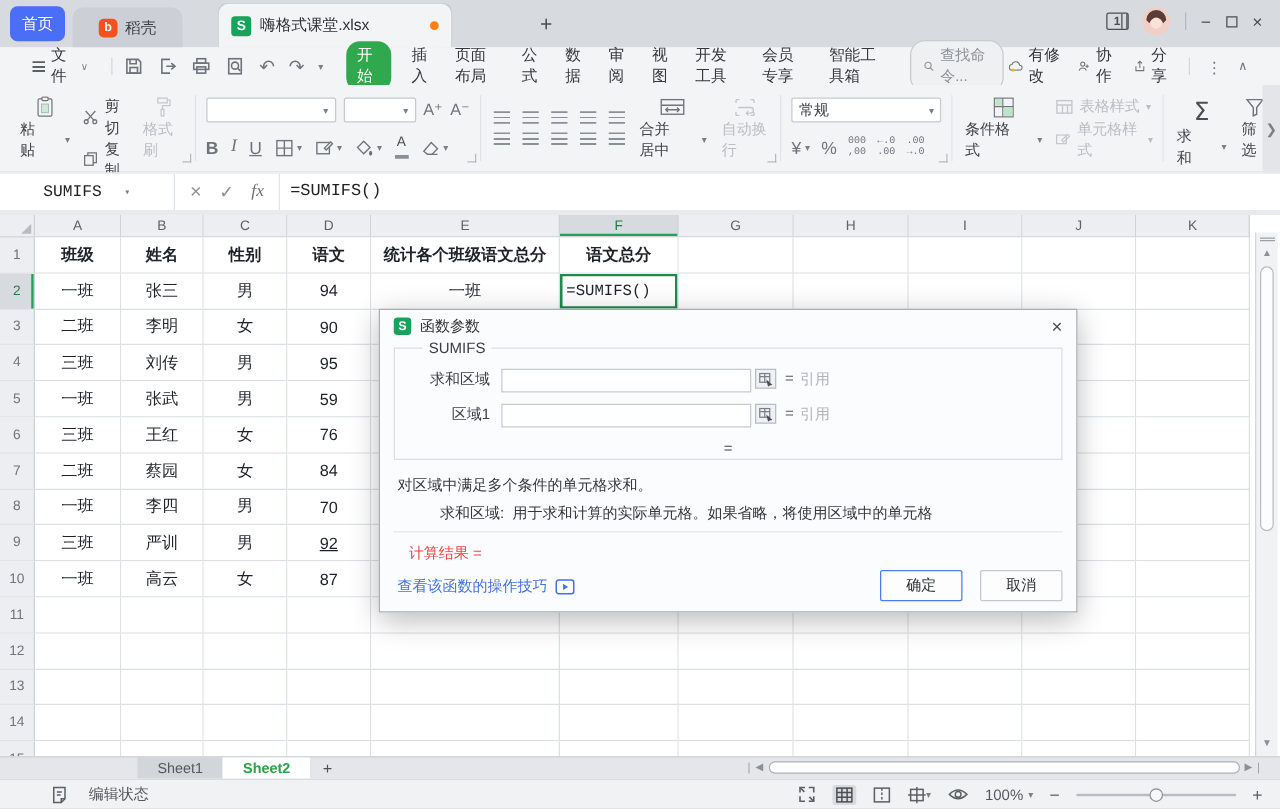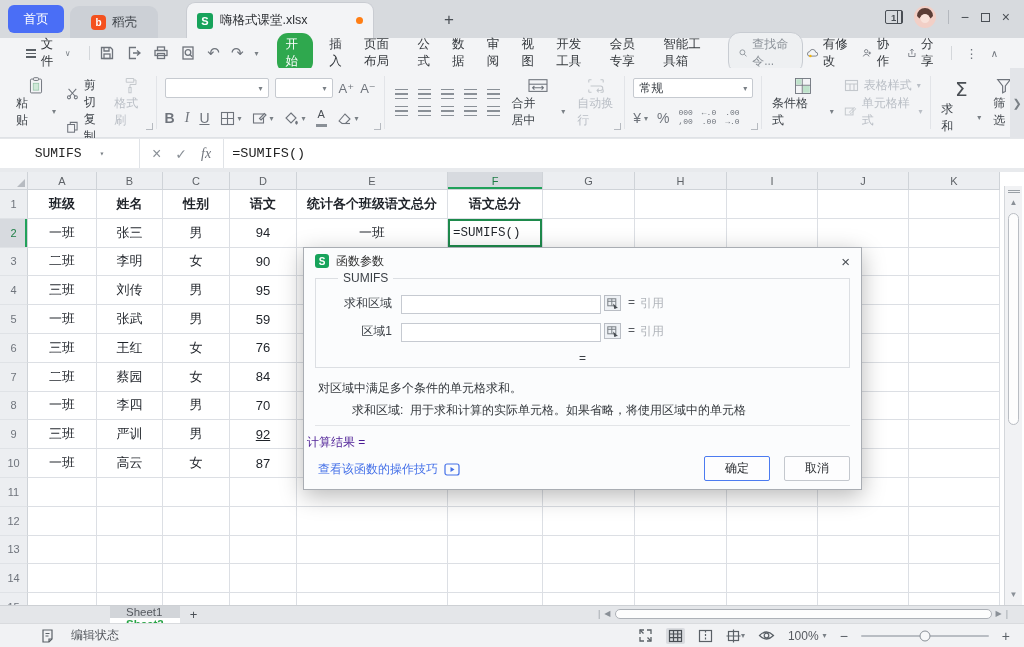--- a/index.html
+++ b/index.html
@@ -4,21 +4,21 @@
 <style>
   html,body{margin:0;padding:0;background:#9aa0a8;}
   *{box-sizing:border-box;}
   .app{position:relative;width:1024px;height:647px;background:#fff;overflow:hidden;
        font-family:"Liberation Sans","DejaVu Sans",sans-serif;color:#333;font-size:12px;
        -webkit-font-smoothing:antialiased;}
   .band{position:absolute;left:0;width:1024px;}
 
   
   .titlebar{top:0;height:38px;background:#d7dade;display:flex;align-items:flex-end;}
-  .tab-home{margin:0 0 5px 8px;height:28px;width:56px;border-radius:6px;background:#4a6ef6;
+  .tab-home{margin:0 0 5px 8px;height:28px;width:44px;border-radius:6px;background:#4a6ef6;
             color:#fff;display:flex;align-items:center;justify-content:center;font-size:12.5px;}
   .tab-docer{margin:0 0 0 6px;height:32px;width:88px;border-radius:9px 9px 0 0;background:#ccd0d6;
              display:flex;align-items:center;justify-content:center;gap:6px;font-size:12.5px;color:#3a3f45;}
   .flame{width:15px;height:15px;border-radius:4px;background:#f4511e;color:#fff;font-size:10px;
          display:flex;align-items:center;justify-content:center;font-weight:bold;}
   .tab-doc{margin-left:28px;height:36px;width:188px;border-radius:9px 9px 0 0;background:#f3f4f6;
            display:flex;align-items:center;gap:7px;padding:0 10px;font-size:12.5px;color:#2c2f33;
            border:1px solid #c9ccd2;border-bottom:none;}
   .sicon{width:16px;height:16px;border-radius:3px;background:#17a35b;color:#fff;font-size:11px;
          font-weight:bold;display:flex;align-items:center;justify-content:center;flex:none;}
@@ -127,21 +127,21 @@
   .d-input{width:200px;height:19px;border:1px solid #c6cad1;background:#fff;outline:none;
            font-size:12px;padding:0 3px;}
   .d-pick{width:17px;height:16px;border:1px solid #b9bdc4;background:#eef1f5;margin-left:3px;
           display:flex;align-items:center;justify-content:center;}
   .d-eqhint{margin-left:7px;color:#55595f;}
   .d-hint{color:#b0b4ba;margin-left:5px;}
   .d-eq{position:absolute;left:0;right:0;top:103px;text-align:center;color:#3a3f45;}
   .d-desc{position:absolute;left:14px;top:132px;color:#34383d;}
   .d-paramhelp{position:absolute;left:48px;top:154px;color:#34383d;white-space:pre-wrap;}
   .d-div{position:absolute;left:11px;right:11px;top:177px;border-top:1px solid #e3e5e8;}
-  .d-result{position:absolute;left:3px;top:186px;color:#4c1d95;}
+  .d-result{position:absolute;left:23px;top:186px;color:#ef4444;}
   .d-link{position:absolute;left:14px;top:213px;display:flex;align-items:center;gap:6px;color:#4470e8;}
   .d-btns{position:absolute;right:11px;top:208px;display:flex;gap:14px;}
   .d-btn{width:66px;height:25px;display:flex;align-items:center;justify-content:center;
          background:#fdfdfe;border:1px solid #c4c8ce;border-radius:2px;color:#2c2f33;}
   .d-btn.primary{border:1.5px solid #4c7bf0;}
 
   
   .sheetbar{top:605px;height:18px;background:#e4e6e9;border-top:1px solid #cdd0d4;display:flex;
             align-items:stretch;padding-left:110px;}
   .stab{padding:0 16px;display:flex;align-items:center;font-size:11.5px;color:#55595f;background:#d2d5d9;}
@@ -792,21 +792,21 @@
           <path d="M6.5,4 L10.5,6.5 L6.5,9 z" fill="#4470e8" stroke="none"></path>
       </svg>
     </div>
     <div class="d-btns">
       <div class="d-btn primary">确定</div>
       <div class="d-btn">取消</div>
     </div>
   </div>
 
   <div class="band sheetbar">
-    <span id="sheet-tabs" style="display:flex;align-items:stretch;flex-direction:column;">
+    <span id="sheet-tabs" style="display:flex;align-items:stretch;">
         <span class="stab">Sheet1</span>
         <span class="stab active">Sheet2</span>
       </span>
     <span class="s-add">+</span>
   </div>
   <div class="hscroll">
     <span class="hs-mark">|</span>
     <span class="hs-arrow">◀</span>
     <span class="hs-thumb"></span>
     <span class="hs-arrow">▶</span>

